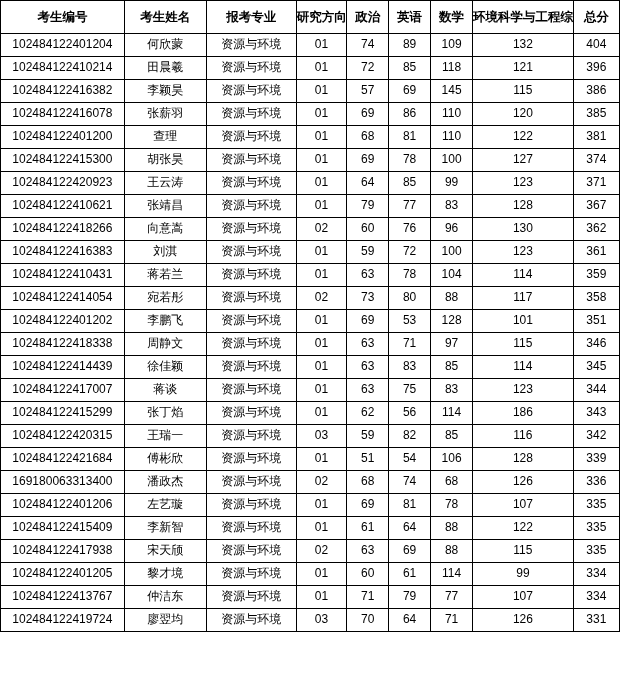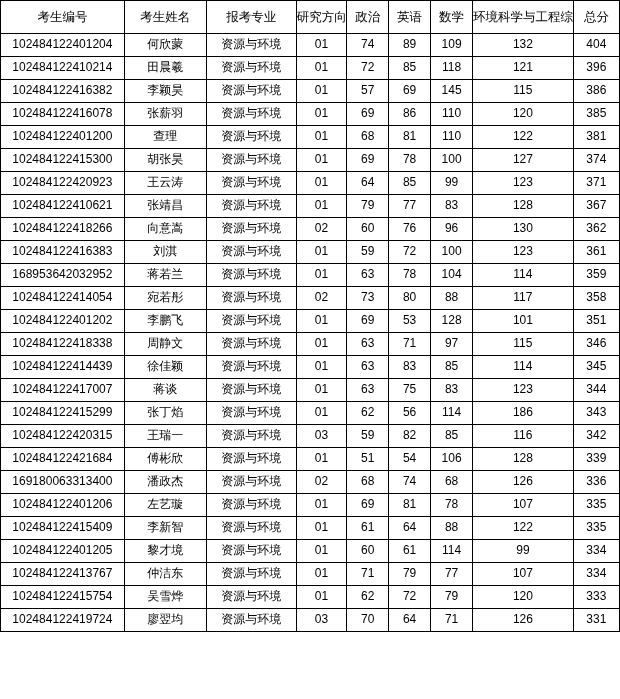--- a/index.html
+++ b/index.html
@@ -24,21 +24,21 @@
     text-align: center;
     vertical-align: middle;
     font-size: 12px;
     line-height: 1.15;
     padding: 0;
     height: 22px;
     overflow: hidden;
     white-space: nowrap;
   }
   table.score-table th {
-    font-weight: normal;
+    font-weight: bold;
     font-size: 12.5px;
     height: 32px;
   }
   
   col.c-id     { width: 118px; }
   col.c-name   { width: 78px; }
   col.c-major  { width: 86px; }
   col.c-dir    { width: 48px; }
   col.c-pol    { width: 40px; }
   col.c-eng    { width: 40px; }
@@ -182,21 +182,21 @@
         <td>刘淇</td>
         <td>资源与环境</td>
         <td class="num-cell">01</td>
         <td class="num-cell">59</td>
         <td class="num-cell">72</td>
         <td class="num-cell">100</td>
         <td class="num-cell">123</td>
         <td class="num-cell">361</td>
       </tr>
       <tr>
-        <td>168953642032952</td>
+        <td>102484122410431</td>
         <td>蒋若兰</td>
         <td>资源与环境</td>
         <td class="num-cell">01</td>
         <td class="num-cell">63</td>
         <td class="num-cell">78</td>
         <td class="num-cell">104</td>
         <td class="num-cell">114</td>
         <td class="num-cell">359</td>
       </tr>
       <tr>
@@ -314,51 +314,51 @@
         <td>李新智</td>
         <td>资源与环境</td>
         <td class="num-cell">01</td>
         <td class="num-cell">61</td>
         <td class="num-cell">64</td>
         <td class="num-cell">88</td>
         <td class="num-cell">122</td>
         <td class="num-cell">335</td>
       </tr>
       <tr>
+        <td>102484122417938</td>
+        <td>宋天颀</td>
+        <td>资源与环境</td>
+        <td class="num-cell">02</td>
+        <td class="num-cell">63</td>
+        <td class="num-cell">69</td>
+        <td class="num-cell">88</td>
+        <td class="num-cell">115</td>
+        <td class="num-cell">335</td>
+      </tr>
+      <tr>
         <td>102484122401205</td>
         <td>黎才境</td>
         <td>资源与环境</td>
         <td class="num-cell">01</td>
         <td class="num-cell">60</td>
         <td class="num-cell">61</td>
         <td class="num-cell">114</td>
         <td class="num-cell">99</td>
         <td class="num-cell">334</td>
       </tr>
       <tr>
         <td>102484122413767</td>
         <td>仲洁东</td>
         <td>资源与环境</td>
         <td class="num-cell">01</td>
         <td class="num-cell">71</td>
         <td class="num-cell">79</td>
         <td class="num-cell">77</td>
         <td class="num-cell">107</td>
         <td class="num-cell">334</td>
-      </tr>
-      <tr>
-        <td>102484122415754</td>
-        <td>吴雪烨</td>
-        <td>资源与环境</td>
-        <td class="num-cell">01</td>
-        <td class="num-cell">62</td>
-        <td class="num-cell">72</td>
-        <td class="num-cell">79</td>
-        <td class="num-cell">120</td>
-        <td class="num-cell">333</td>
       </tr>
       <tr>
         <td>102484122419724</td>
         <td>廖翌均</td>
         <td>资源与环境</td>
         <td class="num-cell">03</td>
         <td class="num-cell">70</td>
         <td class="num-cell">64</td>
         <td class="num-cell">71</td>
         <td class="num-cell">126</td>

